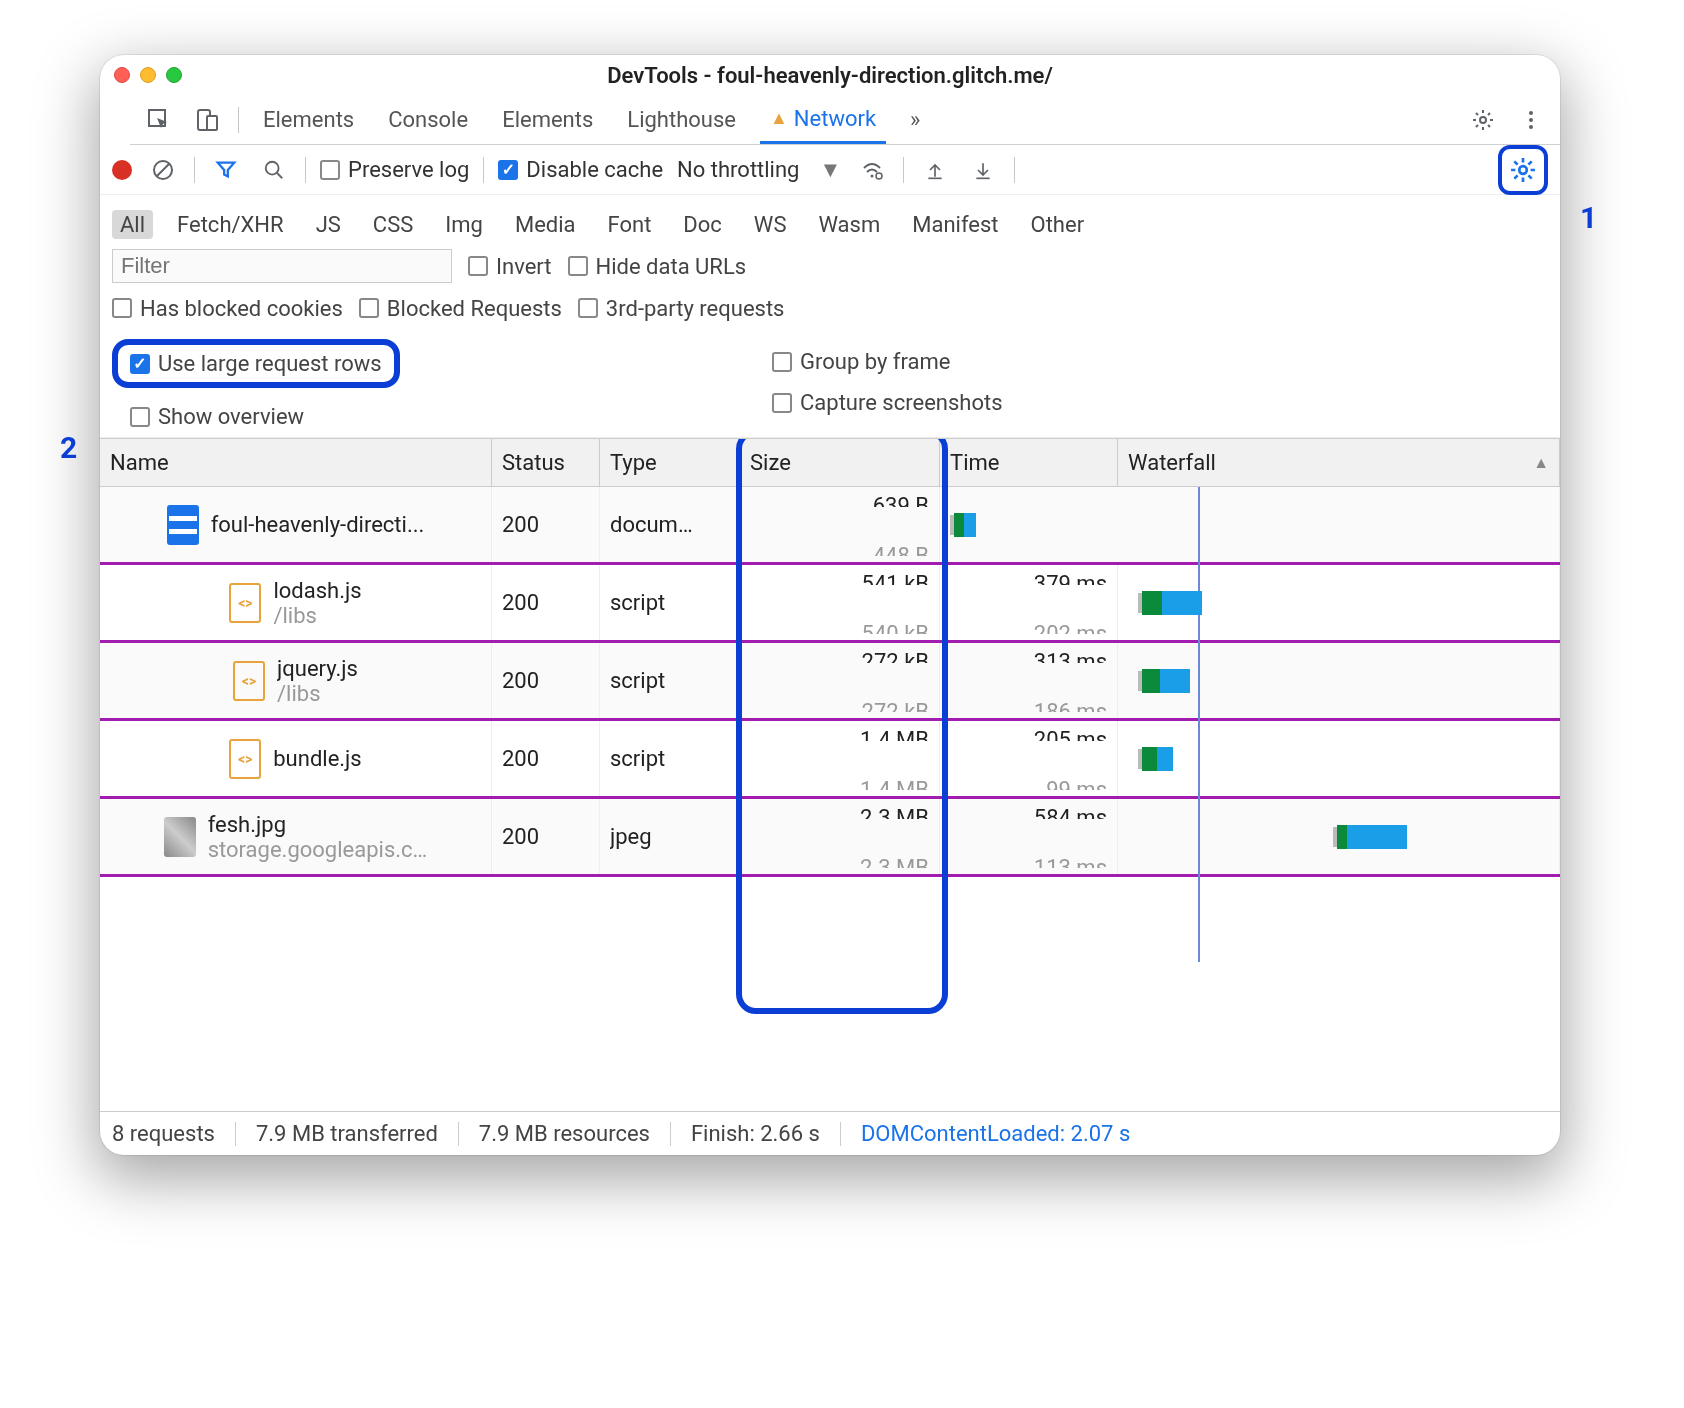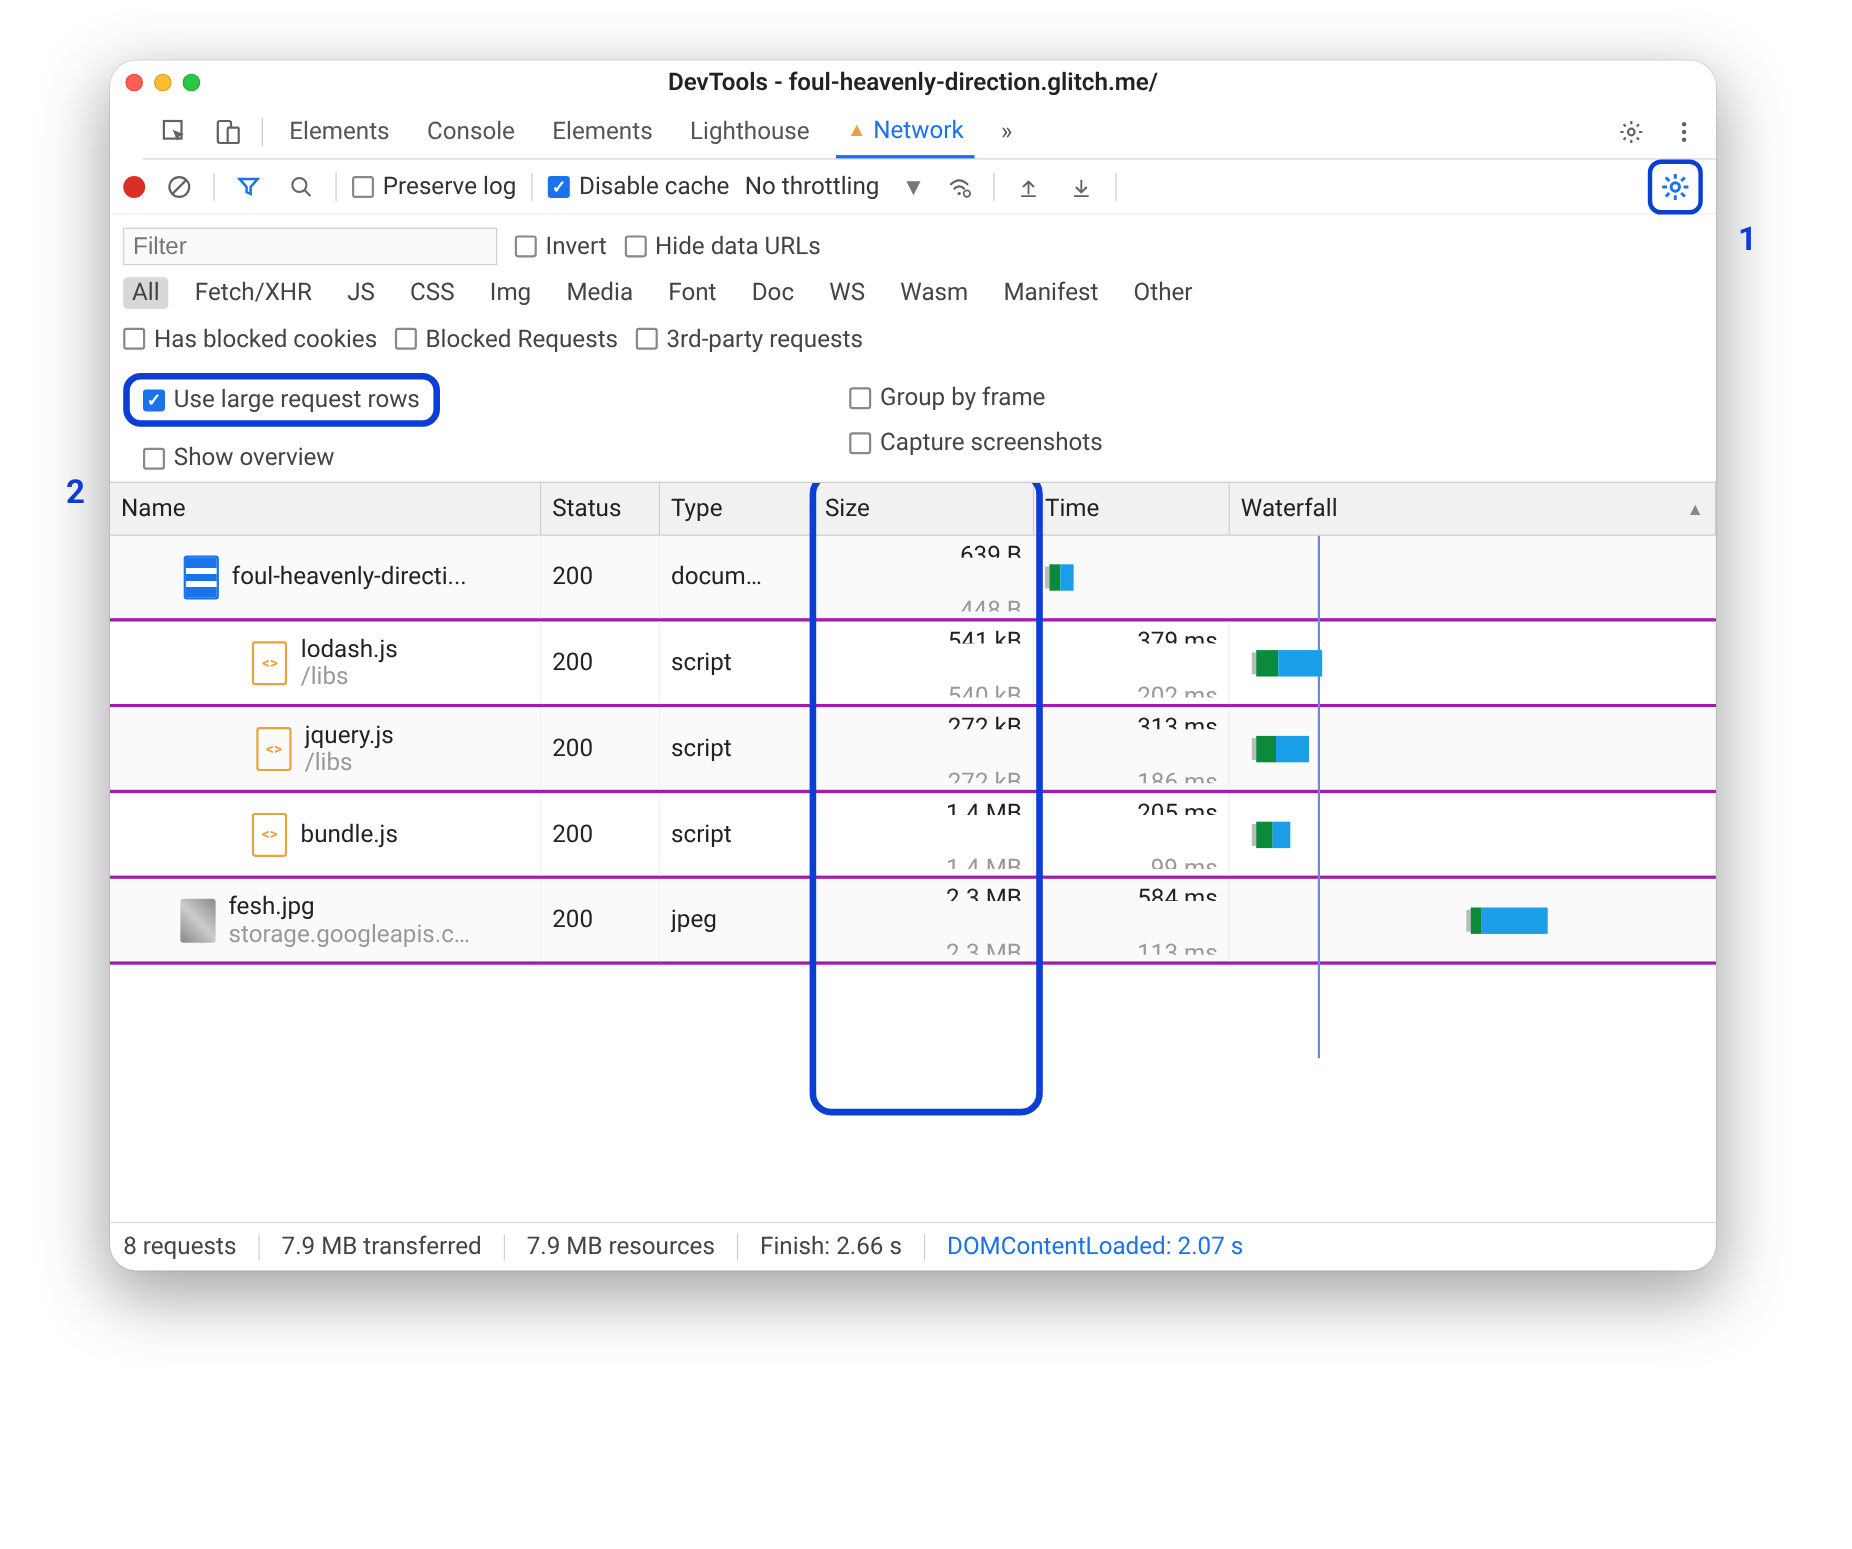--- a/index.html
+++ b/index.html
@@ -264,46 +264,46 @@
       <div class="icon-btn blue-icon">
         <svg width="26" height="26" viewBox="0 0 24 24">
             <circle cx="12" cy="12" r="3.5" fill="none" stroke="#1a73e8" stroke-width="2.5"></circle>
             <path d="M12 1v4M12 19v4M1 12h4M19 12h4M4 4l3 3M17 17l3 3M20 4l-3 3M4 20l3-3" stroke="#1a73e8" stroke-width="2.5"></path>
           </svg>
       </div>
     </div>
   </div>
 
   <div class="filterbar">
-    <div class="row">
-      <input class="filter-input" placeholder="Filter" style="">
-      <label class="chk">
-        <span class="chkbox"></span>
-        <span>Invert</span>
-      </label>
-      <label class="chk">
-        <span class="chkbox"></span>
-        <span>Hide data URLs</span>
-      </label>
-    </div>
     <div class="row" id="categories-row">
         <span class="pill active">All</span>
         <span class="pill">Fetch/XHR</span>
         <span class="pill">JS</span>
         <span class="pill">CSS</span>
         <span class="pill">Img</span>
         <span class="pill">Media</span>
         <span class="pill">Font</span>
         <span class="pill">Doc</span>
         <span class="pill">WS</span>
         <span class="pill">Wasm</span>
         <span class="pill">Manifest</span>
         <span class="pill">Other</span>
       </div>
     <div class="row">
+      <input class="filter-input" placeholder="Filter" style="">
+      <label class="chk">
+        <span class="chkbox"></span>
+        <span>Invert</span>
+      </label>
+      <label class="chk">
+        <span class="chkbox"></span>
+        <span>Hide data URLs</span>
+      </label>
+    </div>
+    <div class="row">
       <label class="chk">
         <span class="chkbox"></span>
         <span>Has blocked cookies</span>
       </label>
       <label class="chk">
         <span class="chkbox"></span>
         <span>Blocked Requests</span>
       </label>
       <label class="chk">
         <span class="chkbox"></span>

